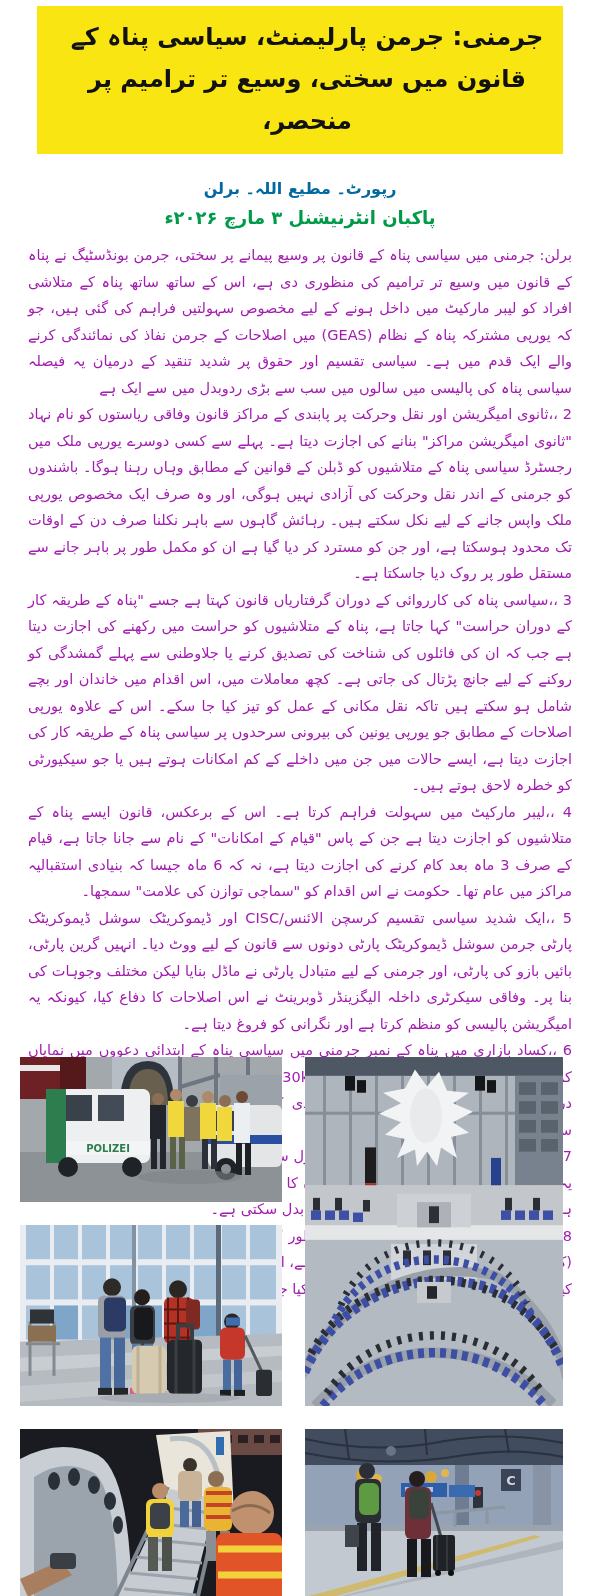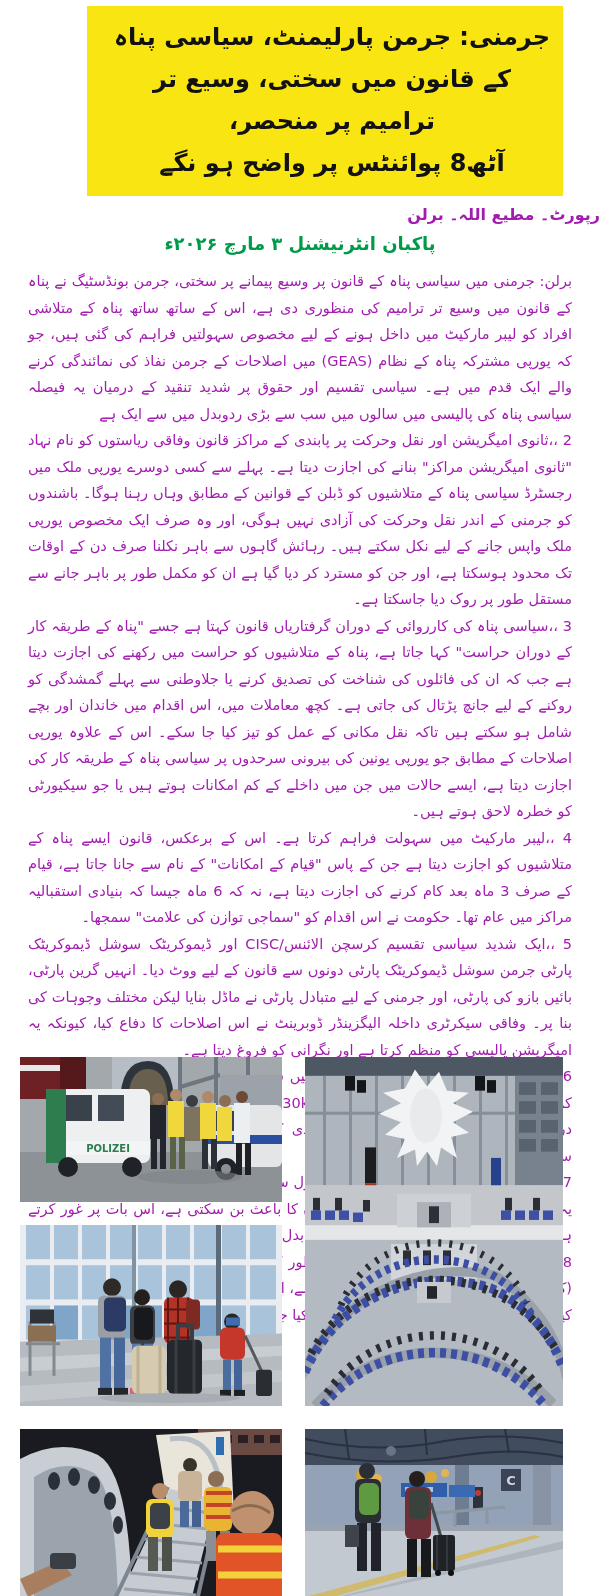--- a/index.html
+++ b/index.html
@@ -4,31 +4,31 @@
 <style>
   * { margin:0; padding:0; box-sizing:border-box; }
   html,body { background:#ffffff; }
   .page {
     position:relative; width:600px; height:1596px; margin:0 auto;
     background:#ffffff; overflow:hidden;
     font-family:"DejaVu Sans", sans-serif;
   }
   
   .headline-box {
-    margin:6px 37px 0 52px; width:476px;
+    margin:6px 37px 0 52px; width:526px;
     background:#f9e511; padding:10px 10px 12px 24px;
     text-align:center;
   }
   .headline-line {
     direction:rtl; color:#121212; font-weight:bold;
     font-size:24px; line-height:42px;
   }
   .byline {
-    margin-top:6px; text-align:right; direction:rtl;
-    color:#a21caf; font-weight:bold; font-size:16px; line-height:26px;
+    margin-top:22px; text-align:center; direction:rtl;
+    color:#0369a1; font-weight:bold; font-size:16px; line-height:26px;
   }
   .dateline {
     margin-top:4px; text-align:center; direction:rtl;
     color:#009b48; font-weight:bold; font-size:18px; line-height:24px;
   }
   
   .article-body {
     margin:12px 28px 0 28px; direction:rtl;
     color:#a21caf; font-size:14.5px; line-height:26.5px;
     text-align:justify;
@@ -48,21 +48,20 @@
   .ph-station    { grid-column:1; grid-row:3; }
   .ph-plane      { grid-column:2; grid-row:3; }
 </style>
 </head>
 <body>
 
 <div class="page">
 
   <div class="headline-box">
     <div class="headline-line">جرمنی: جرمن پارلیمنٹ، سیاسی پناہ کے قانون میں سختی، وسیع تر ترامیم پر منحصر،</div>
-    <div class="headline-line">آٹھ8 پوائنٹس پر واضح ہو نگے</div>
   </div>
 
   <div class="byline">رپورٹ۔ مطیع اللہ۔ برلن</div>
   <div class="dateline">پاکبان انٹرنیشنل ۳ مارچ ۲۰۲۶ء</div>
 
   <div class="article-body">
     <p>برلن: جرمنی میں سیاسی پناہ کے قانون پر وسیع پیمانے پر سختی، جرمن بونڈسٹیگ نے پناہ کے قانون میں وسیع تر ترامیم کی منظوری دی ہے، اس کے ساتھ ساتھ پناہ کے متلاشی افراد کو لیبر مارکیٹ میں داخل ہونے کے لیے مخصوص سہولتیں فراہم کی گئی ہیں، جو کہ یورپی مشترکہ پناہ کے نظام (GEAS) میں اصلاحات کے جرمن نفاذ کی نمائندگی کرنے والے ایک قدم میں ہے۔ سیاسی تقسیم اور حقوق پر شدید تنقید کے درمیان یہ فیصلہ سیاسی پناہ کی پالیسی میں سالوں میں سب سے بڑی ردوبدل میں سے ایک ہے</p>
     <p>2 ،،ثانوی امیگریشن اور نقل وحرکت پر پابندی کے مراکز قانون وفاقی ریاستوں کو نام نہاد "ثانوی امیگریشن مراکز" بنانے کی اجازت دیتا ہے۔ پہلے سے کسی دوسرے یورپی ملک میں رجسٹرڈ سیاسی پناہ کے متلاشیوں کو ڈبلن کے قوانین کے مطابق وہاں رہنا ہوگا۔ باشندوں کو جرمنی کے اندر نقل وحرکت کی آزادی نہیں ہوگی، اور وہ صرف ایک مخصوص یورپی ملک واپس جانے کے لیے نکل سکتے ہیں۔ رہائش گاہوں سے باہر نکلنا صرف دن کے اوقات تک محدود ہوسکتا ہے، اور جن کو مسترد کر دیا گیا ہے ان کو مکمل طور پر باہر جانے سے مستقل طور پر روک دیا جاسکتا ہے۔</p>
     <p>3 ،،سیاسی پناہ کی کارروائی کے دوران گرفتاریاں قانون کہتا ہے جسے "پناہ کے طریقہ کار کے دوران حراست" کہا جاتا ہے، پناہ کے متلاشیوں کو حراست میں رکھنے کی اجازت دیتا ہے جب کہ ان کی فائلوں کی شناخت کی تصدیق کرنے یا جلاوطنی سے پہلے گمشدگی کو روکنے کے لیے جانچ پڑتال کی جاتی ہے۔ کچھ معاملات میں، اس اقدام میں خاندان اور بچے شامل ہو سکتے ہیں تاکہ نقل مکانی کے عمل کو تیز کیا جا سکے۔ اس کے علاوہ یورپی اصلاحات کے مطابق جو یورپی یونین کی بیرونی سرحدوں پر سیاسی پناہ کے طریقہ کار کی اجازت دیتا ہے، ایسے حالات میں جن میں داخلے کے کم امکانات ہوتے ہیں یا جو سیکیورٹی کو خطرہ لاحق ہوتے ہیں۔</p>
     <p>4 ،،لیبر مارکیٹ میں سہولت فراہم کرتا ہے۔ اس کے برعکس، قانون ایسے پناہ کے متلاشیوں کو اجازت دیتا ہے جن کے پاس "قیام کے امکانات" کے نام سے جانا جاتا ہے، قیام کے صرف 3 ماہ بعد کام کرنے کی اجازت دیتا ہے، نہ کہ 6 ماہ جیسا کہ بنیادی استقبالیہ مراکز میں عام تھا۔ حکومت نے اس اقدام کو "سماجی توازن کی علامت" سمجھا۔</p>

